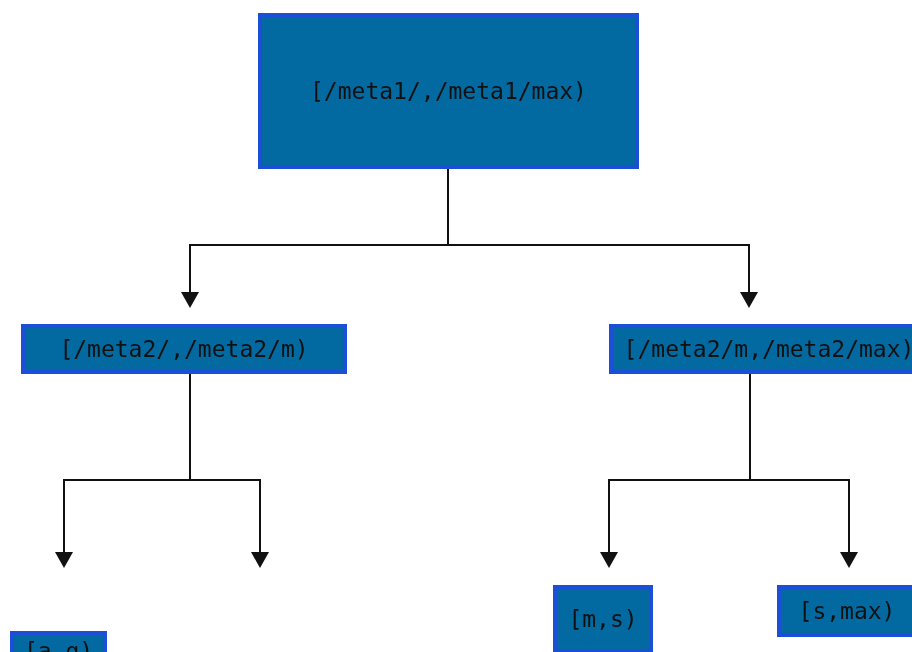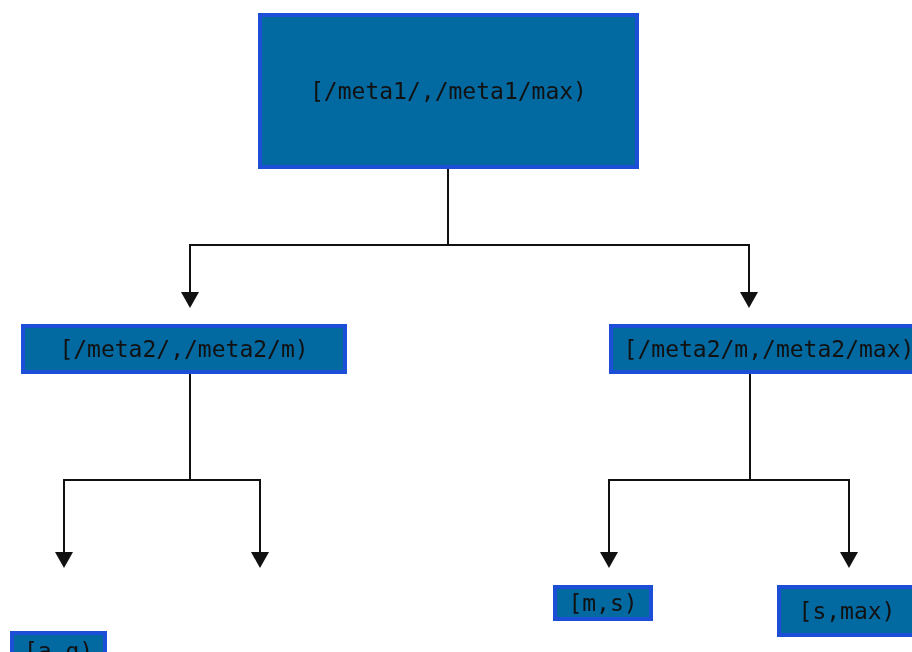--- a/index.html
+++ b/index.html
@@ -91,21 +91,21 @@
   <div class="edge-v" style="left:608px; top:479px; height:75px;"></div>
   <div class="arrow-head" style="left:600px; top:552px;"></div>
   <div class="edge-v" style="left:848px; top:479px; height:75px;"></div>
   <div class="arrow-head" style="left:840px; top:552px;"></div>
 
   <div class="node node-leaf" style="left:10px; top:585px; width:97px; height:40px;margin-top:46px;">
     <span>[a,g)</span>
   </div>
 
 
-  <div class="node node-leaf" style="left:553px; top:585px; width:100px; height:36px;">
+  <div class="node node-leaf" style="left:553px; top:585px; width:100px; height:68px;">
     <span>[m,s)</span>
   </div>
 
   <div class="node node-leaf" style="left:777px; top:585px; width:140px; height:52px;">
     <span>[s,max)</span>
   </div>
 
 </div>
 
 </body></html>

